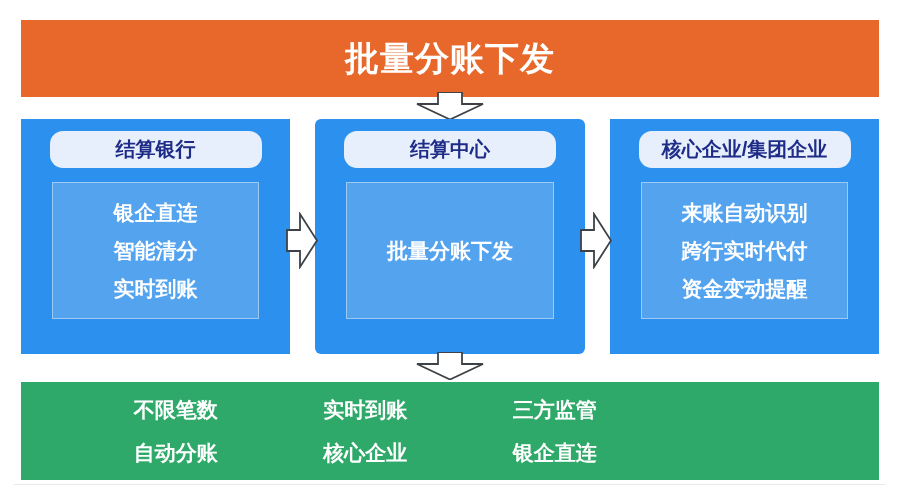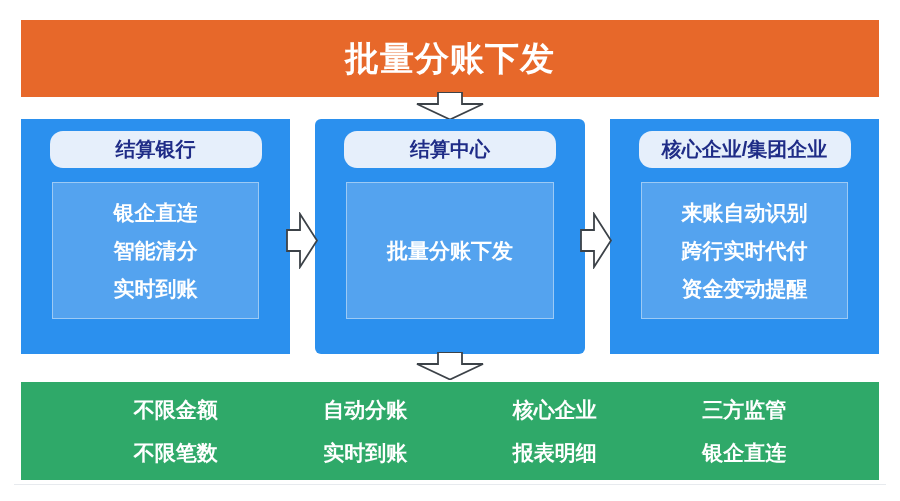--- a/index.html
+++ b/index.html
@@ -102,24 +102,22 @@
     </svg>
   </div>
 
   <div class="arrow-abs arrow-down-2">
     <svg width="72" height="28" viewBox="0 0 72 28">
       <path d="M24 0 L48 0 L48 12 L69 12 L36 27.5 L3 12 L24 12 Z" fill="#ffffff" stroke="var(--arrowStroke)" stroke-width="1.8" stroke-linejoin="miter"></path>
     </svg>
   </div>
 
   <div class="green-band">
-    <span class="green-item">不限金额</span>
     <span class="green-item">不限笔数</span>
     <span class="green-item">自动分账</span>
     <span class="green-item">实时到账</span>
     <span class="green-item">核心企业</span>
-    <span class="green-item">报表明细</span>
     <span class="green-item">三方监管</span>
     <span class="green-item">银企直连</span>
   </div>
 
   <div class="bottom-divider"></div>
 </div>
 
 </body></html>

